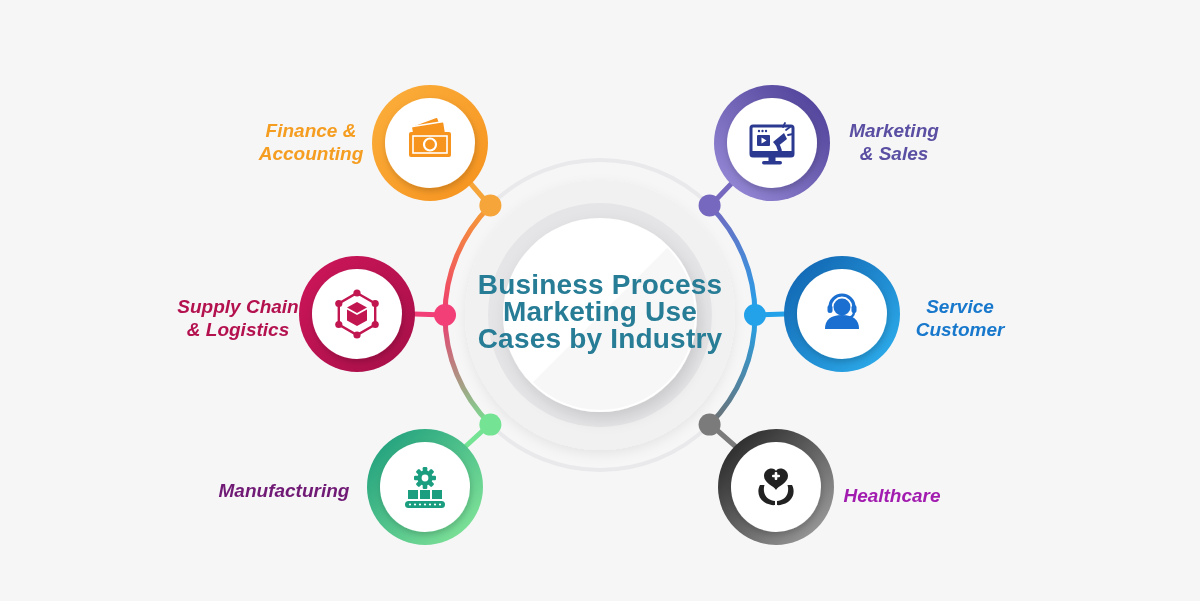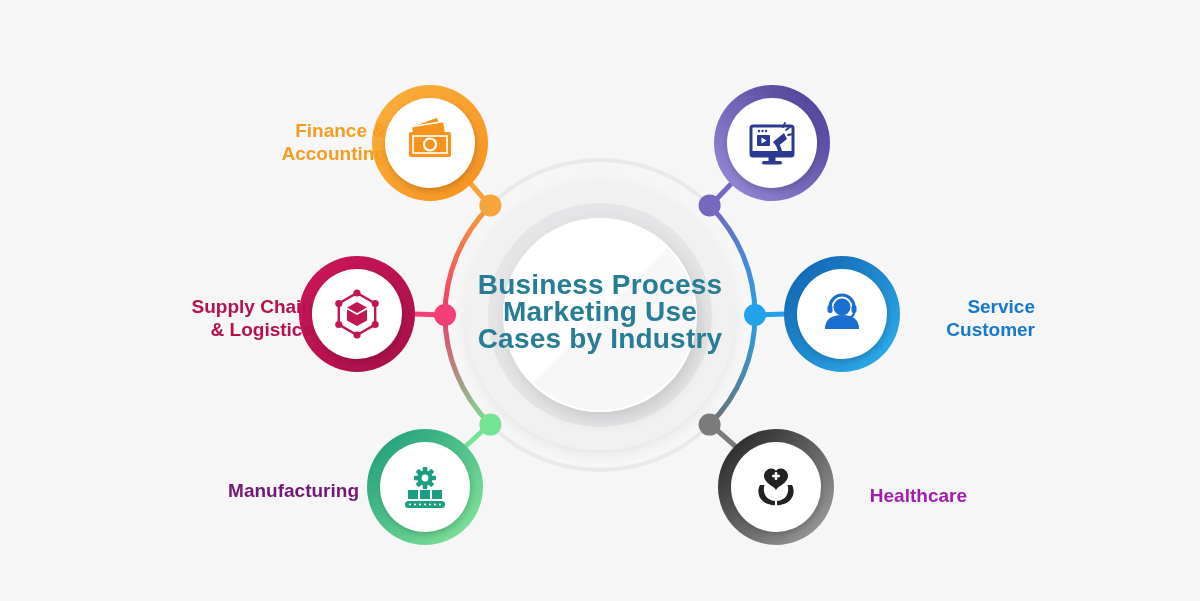--- a/index.html
+++ b/index.html
@@ -9,22 +9,23 @@
     background:#f6f6f7;
     overflow:hidden;
     font-family:"Liberation Sans",sans-serif;
   }
   .canvas svg{position:absolute;left:0;top:0;}
   .label{
     position:absolute;
     font-weight:700;
     font-size:19px;
     line-height:23px;
-    text-align:right;
+    text-align:center;
     white-space:nowrap;
+    font-style:italic;
   }
   .label span{display:block;}
   #lbl-finance{left:236px;top:119px;width:150px;color:#f59d20;}
   #lbl-marketing{left:819px;top:119px;width:150px;color:#5a4fa2;}
   #lbl-supply{left:163px;top:295px;width:150px;color:#b4124f;}
   #lbl-customer{left:885px;top:295px;width:150px;color:#1878cc;}
   #lbl-manufacturing{left:209px;top:479px;width:150px;color:#701a75;}
   #lbl-healthcare{left:817px;top:484px;width:150px;color:#a21caf;}
   .center-title{
     position:absolute;left:460px;top:271px;width:280px;
@@ -221,20 +222,24 @@
   <div class="center-title">
     <span>Business Process</span>
     <span>Marketing Use</span>
     <span>Cases by Industry</span>
   </div>
 
   <div class="label" id="lbl-finance">
     <span>Finance &amp;</span>
     <span>Accounting</span>
   </div>
+  <div class="label" id="lbl-marketing">
+    <span>Marketing</span>
+    <span>&amp; Sales</span>
+  </div>
   <div class="label" id="lbl-supply">
     <span>Supply Chain</span>
     <span>&amp; Logistics</span>
   </div>
   <div class="label" id="lbl-customer">
     <span>Service</span>
     <span>Customer</span>
   </div>
   <div class="label" id="lbl-manufacturing">
     <span>Manufacturing</span>

